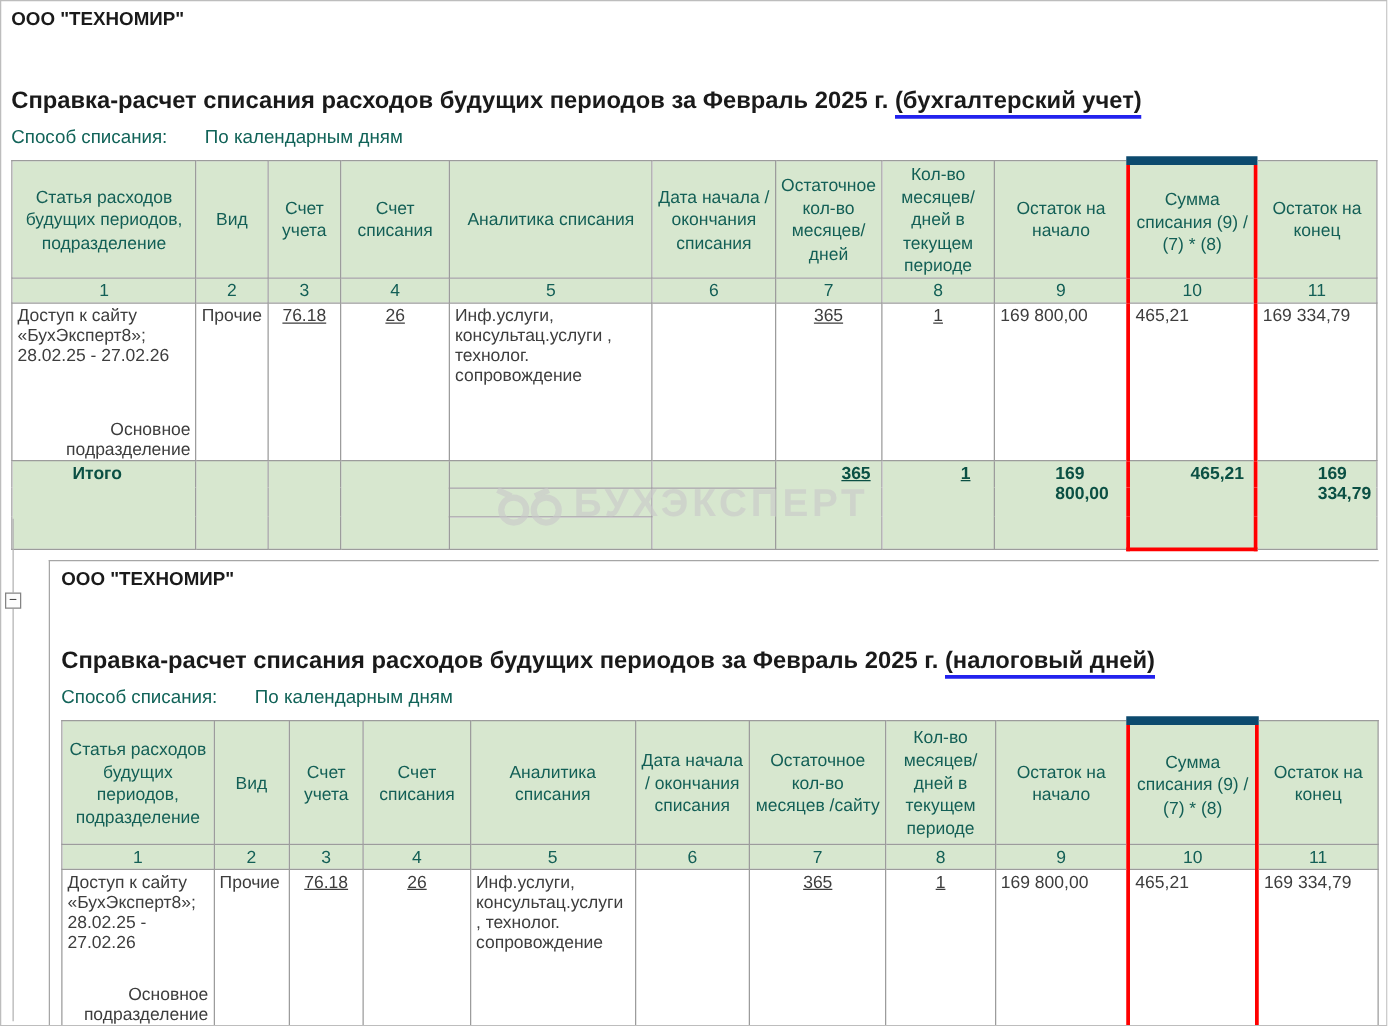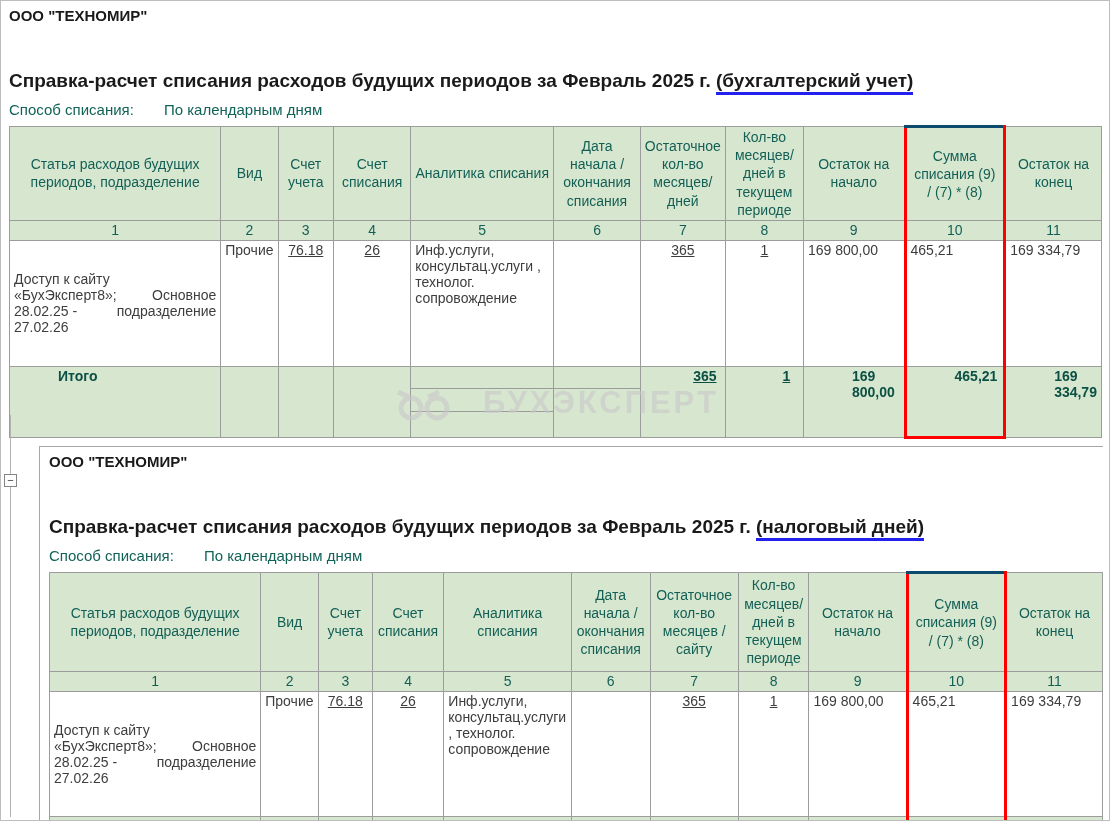--- a/index.html
+++ b/index.html
@@ -41,47 +41,47 @@
   }
   .t1 .hdr td { height: 93px; }
   .t2 .hdr td { height: 99px; }
   .nums td {
     background: #d7e7cf; color: #135f56;
     text-align: center; height: 20px; padding: 0 3px;
   }
   .datarow td { background: #fff; color: #3d3d3d; vertical-align: top; }
   .t1 .datarow td { height: 126px; }
   .t2 .datarow td { height: 125px; }
-  .cell-article { display: flex; flex-direction: row; justify-content: space-between; height: 100%; align-items: center; }
+  .cell-article { display: flex; flex-direction: column; justify-content: space-between; height: 100%; }
   .cell-article .dep { text-align: right; }
   .ctr { text-align: center; text-decoration: underline; }
   .rgt { text-align: left; }
   .tot td { background: #d7e7cf; color: #0b5044; font-weight: bold; vertical-align: top; }
   .tot-r1 td { height: 22px; padding-left: 48px; }
   .tot-r2 td { height: 23px; }
   .tot-r3 td { height: 26px; }
 
   
   .rL { border-left: 3px solid #ff0000; }
   .rR { border-right: 3px solid #ff0000; }
-  .rT { border-top: 3px solid #0c4a6e; }
+  .rT { border-top: 7px solid #0c4a6e; }
   .rB { border-bottom: 3px solid #ff0000; }
 
   
   .group-vline { position: absolute; left: 9px; top: 414px; bottom: 3px; width: 1px; background: #b3b3b3; }
   .expander {
     position: absolute; left: 3px; top: 473px;
     width: 13px; height: 13px;
     border: 1px solid #848484; background: #fdfdfd;
     color: #3c3c3c; font-size: 11px; line-height: 11px; text-align: center;
     z-index: 3; cursor: pointer;
   }
   .watermark {
     position: absolute; left: 392px; top: 383px;
-    display: flex; align-items: center; gap: 28px;
+    display: flex; align-items: center; gap: 4px;
     opacity: 0.62; z-index: 5; pointer-events: none;
   }
   .watermark .wm-text {
     font-size: 31px; font-weight: bold; letter-spacing: 3px; color: #c9c9c9;
     white-space: nowrap;
   }
 </style>
 </head>
 <body>
 

